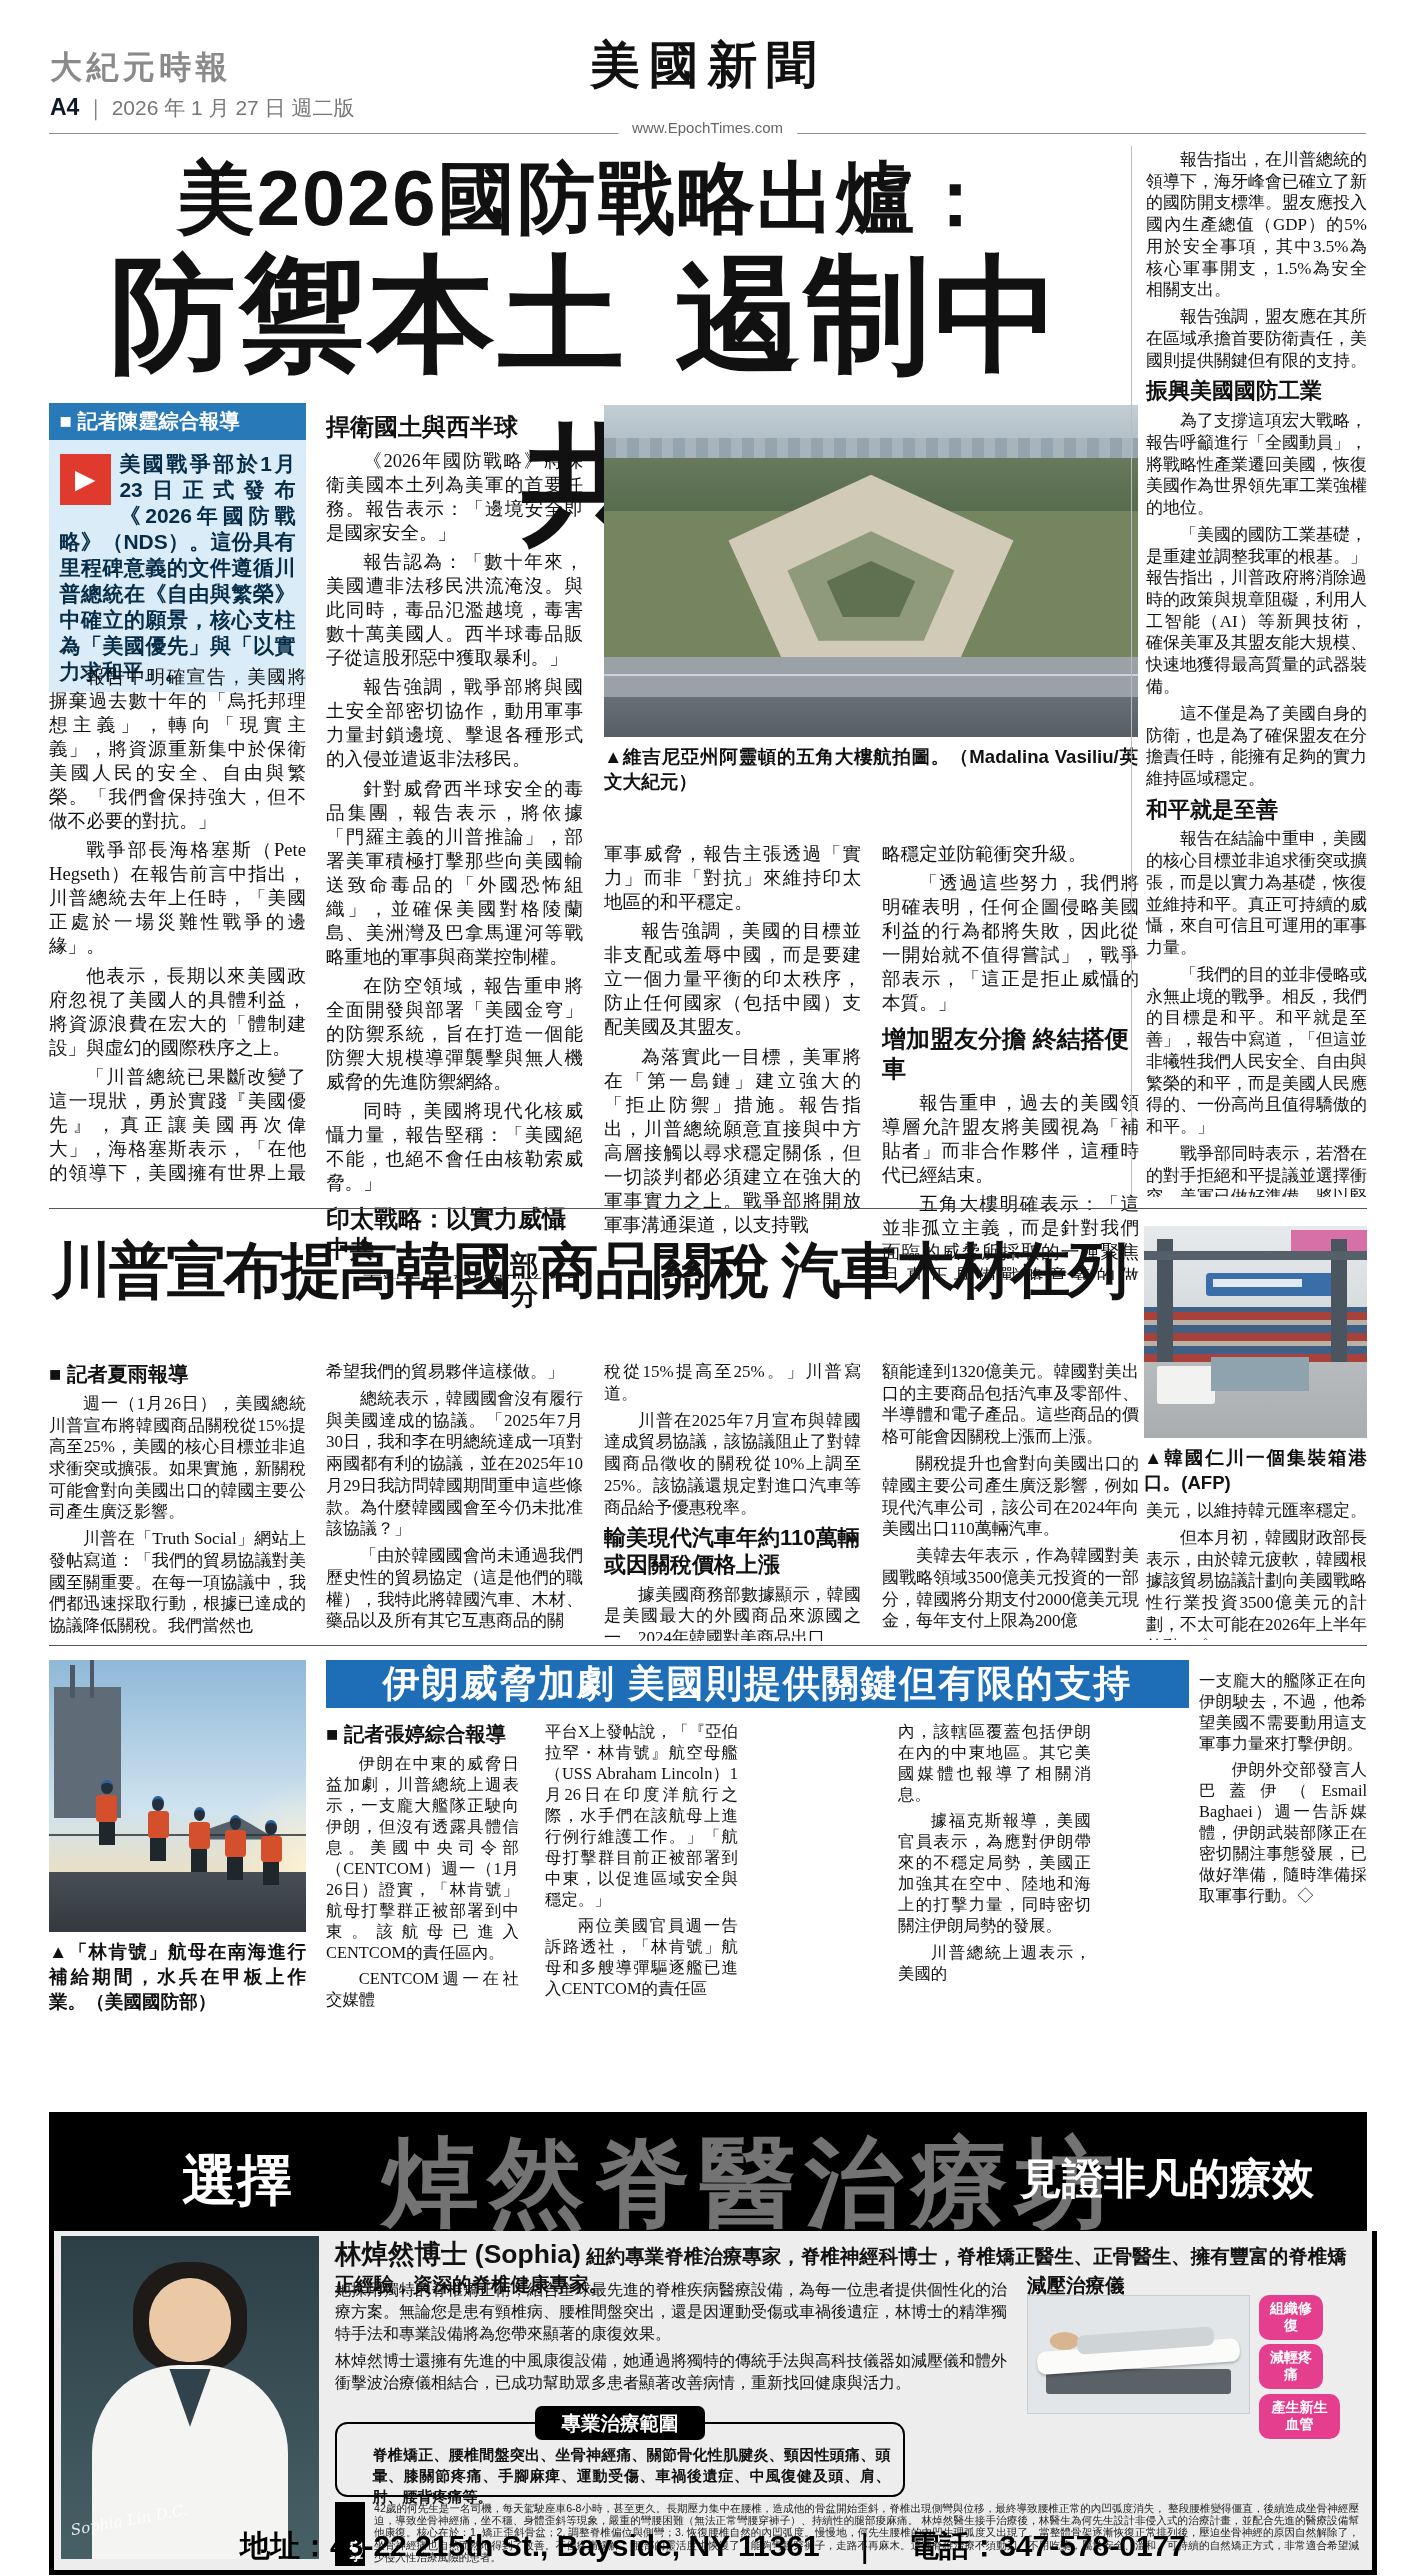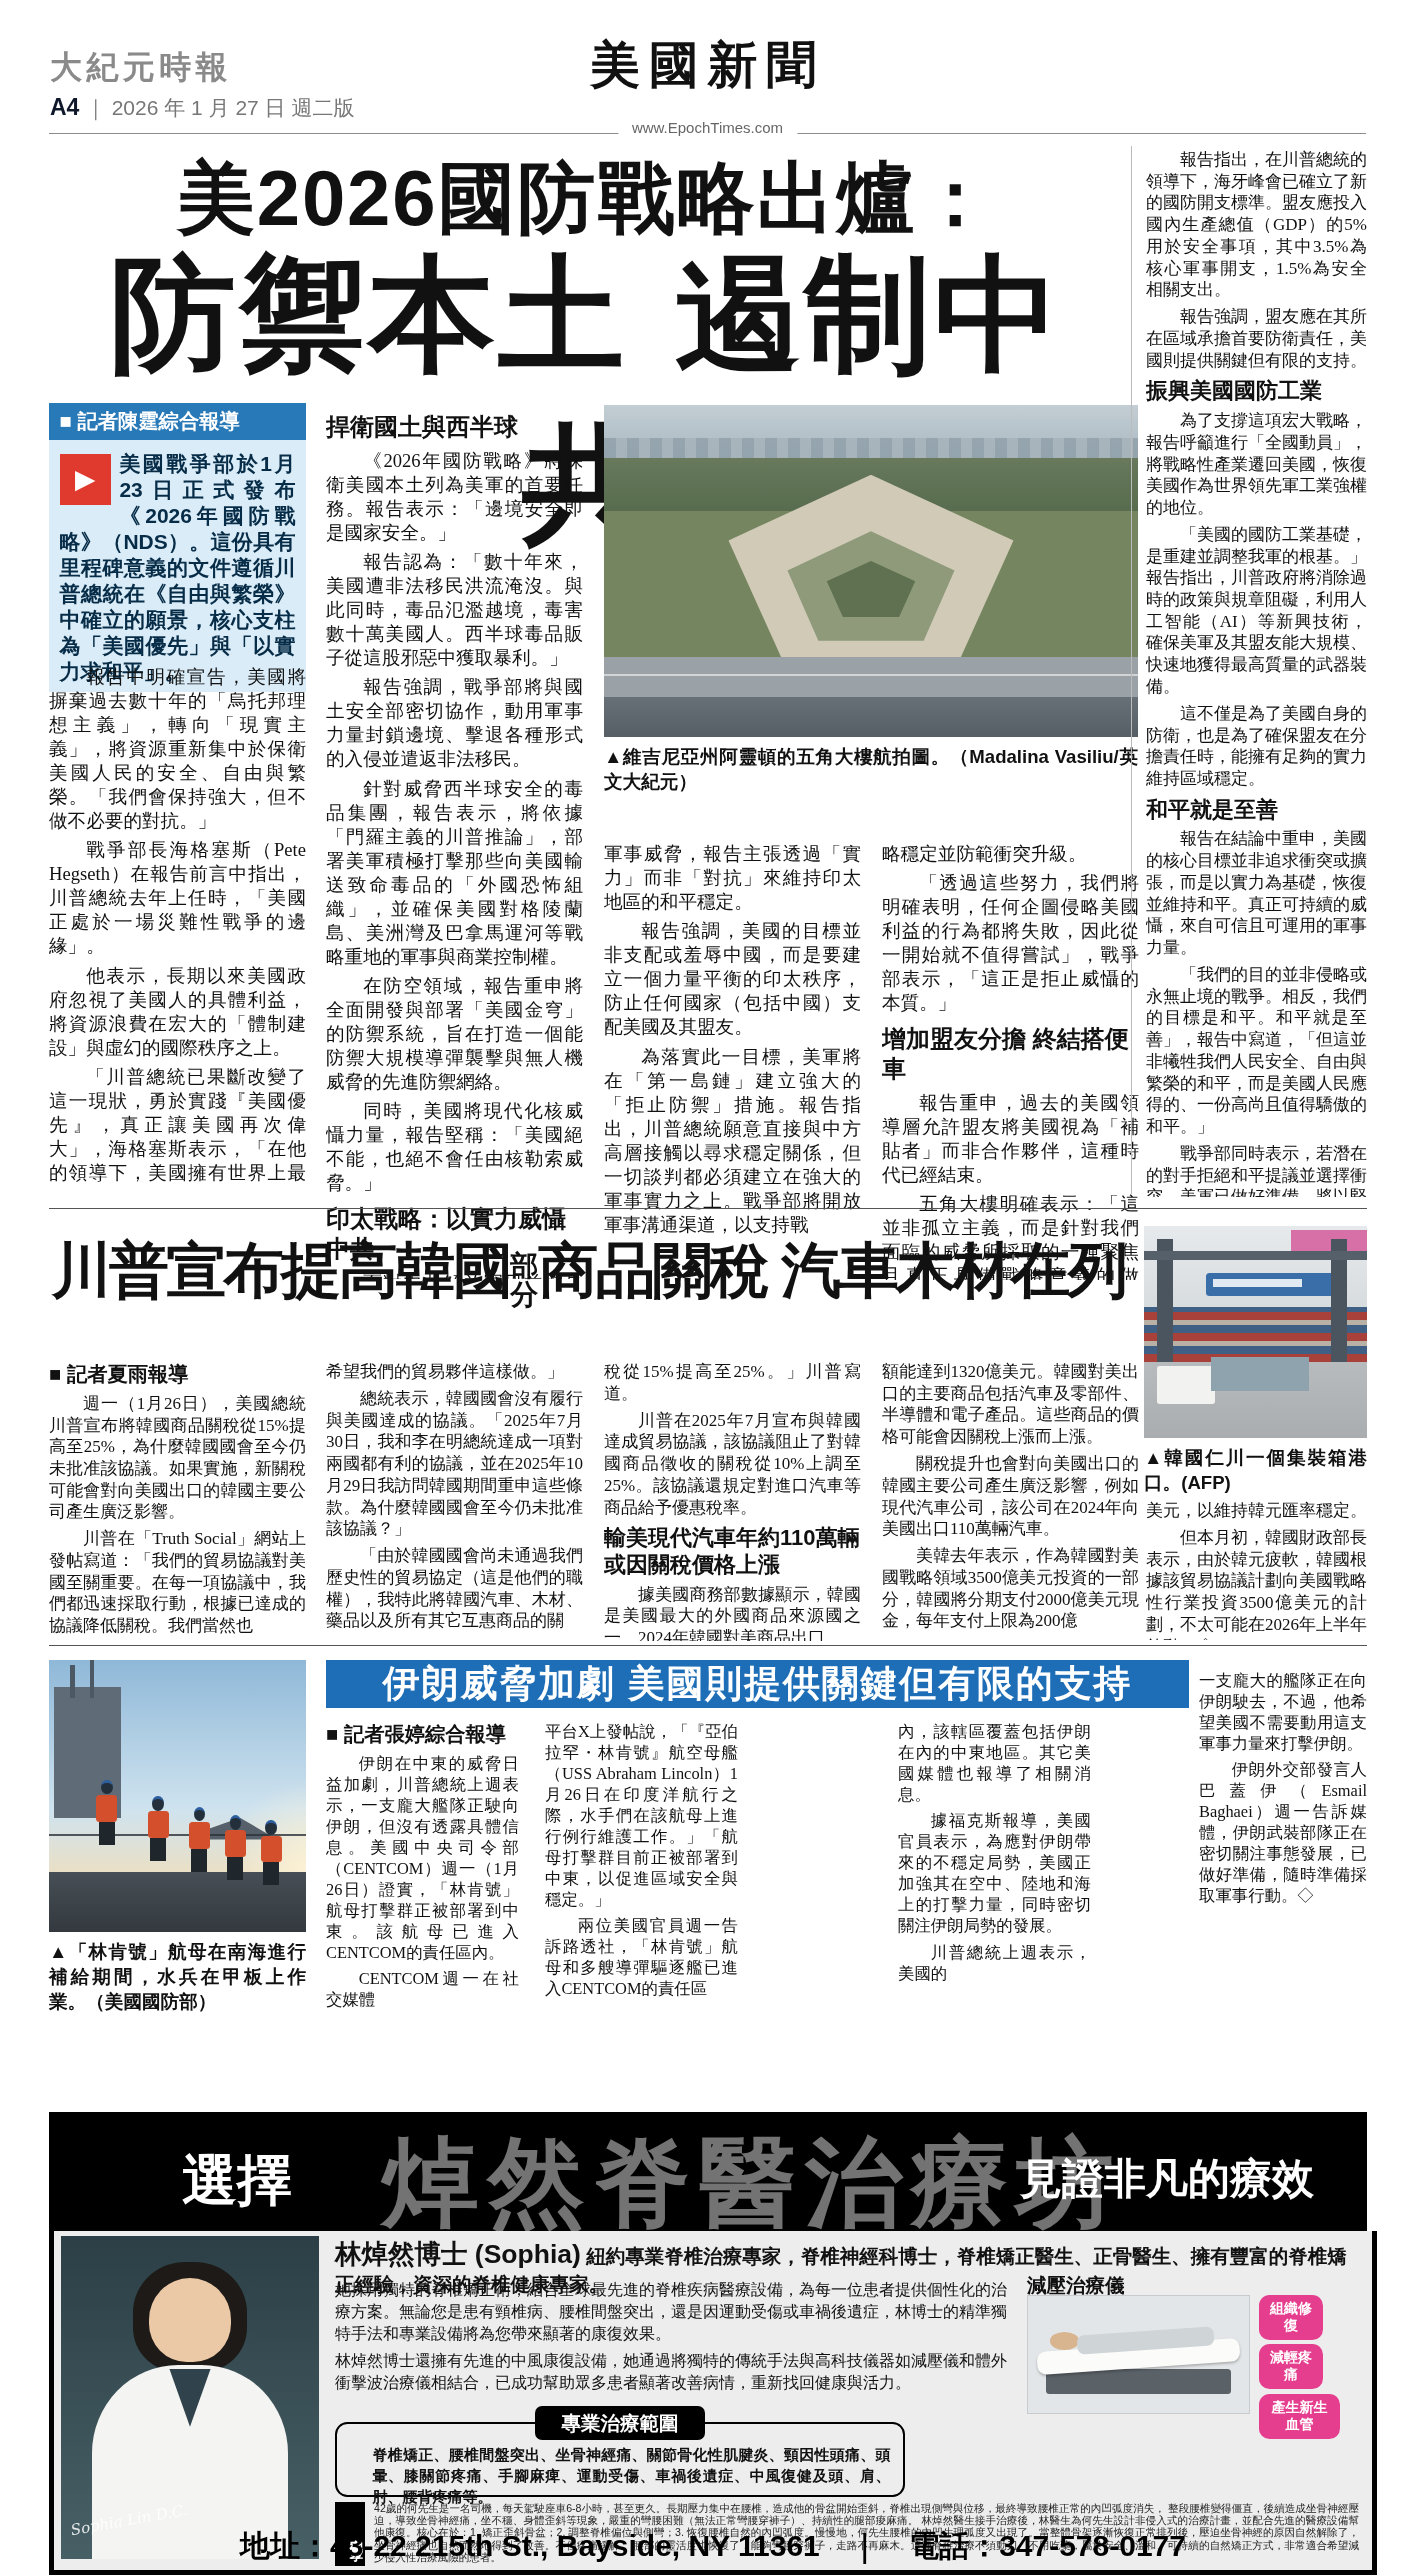--- a/index.html
+++ b/index.html
@@ -179,21 +179,21 @@
     <div class="abs" style="left:84%;top:6%;width:7%;height:70%;background:#4a5560;"></div>
     <div class="abs" style="left:0;top:12%;width:100%;height:4%;background:#55606b;"></div>
     <div class="abs" style="left:0;top:64%;width:100%;height:36%;background:linear-gradient(#b7bbbe,#a9adb0);"></div>
     <div class="abs" style="left:6%;top:66%;width:26%;height:18%;background:#f2f2f0;border-radius:2.7px;"></div>
     <div class="abs" style="left:30%;top:62%;width:44%;height:16%;background:#8fa3ae;"></div>
   </div>
   <div class="abs caption" style="left:1144px;top:1445px;width:223px;">▲韓國仁川一個集裝箱港口。(AFP)</div>
 
   <div class="col sm" style="left:49px;top:1361px;width:257px;height:276px;overflow:hidden;">
     <div class="reporter">■ 記者夏雨報導</div>
-    <p>週一（1月26日），美國總統川普宣布將韓國商品關稅從15%提高至25%，為什麼韓國國會至今仍未批准該協議。如果實施，新關稅可能會對向美國出口的韓國主要公司產生廣泛影響。</p>
+    <p>週一（1月26日），美國總統川普宣布將韓國商品關稅從15%提高至25%，美國的核心目標並非追求衝突或擴張。如果實施，新關稅可能會對向美國出口的韓國主要公司產生廣泛影響。</p>
     <p>川普在「Truth Social」網站上發帖寫道：「我們的貿易協議對美國至關重要。在每一項協議中，我們都迅速採取行動，根據已達成的協議降低關稅。我們當然也</p>
   </div>
 
   <div class="col sm" style="left:326px;top:1361px;width:257px;height:280px;overflow:hidden;">
     <p class="cont">希望我們的貿易夥伴這樣做。」</p>
     <p>總統表示，韓國國會沒有履行與美國達成的協議。「2025年7月30日，我和李在明總統達成一項對兩國都有利的協議，並在2025年10月29日我訪問韓國期間重申這些條款。為什麼韓國國會至今仍未批准該協議？」</p>
     <p>「由於韓國國會尚未通過我們歷史性的貿易協定（這是他們的職權），我特此將韓國汽車、木材、藥品以及所有其它互惠商品的關</p>
   </div>
 
   <div class="col sm" style="left:604px;top:1361px;width:257px;height:280px;overflow:hidden;">

